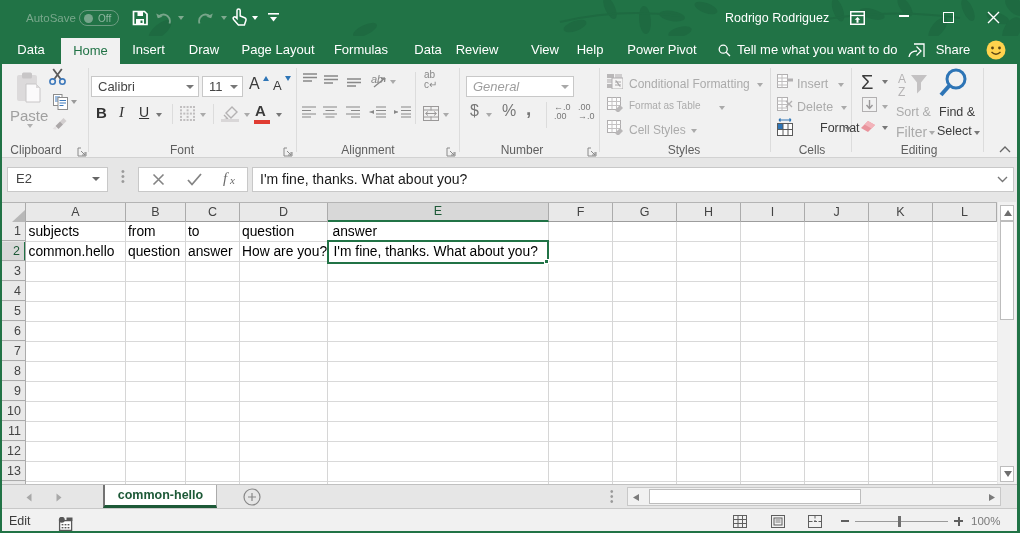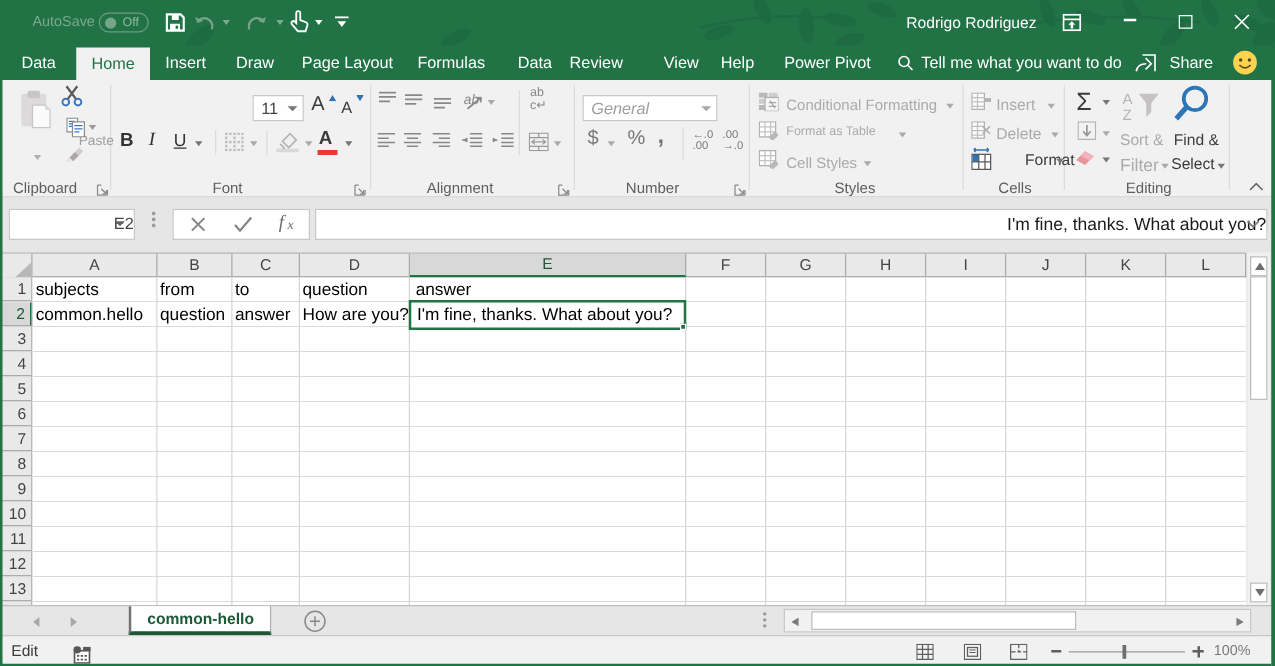--- a/index.html
+++ b/index.html
@@ -26,21 +26,21 @@
 #ribbon { position:absolute; left:0; top:64px; width:1017px; height:94px; background:#f1f1f1; border-bottom:1px solid #d2d2d2; }
 .gsep { position:absolute; top:4px; width:1px; height:84px; background:#dcdcdc; }
 .glabel { position:absolute; top:79px; font-size:12px; color:#5e5e5e; width:120px; text-align:center; }
 .dlauncher { position:absolute; top:83px; width:10px; height:10px; }
 .combo { position:absolute; background:#fff; border:1px solid #c8c8c8; font-size:13px; color:#444; }
 .combo .ar { position:absolute; right:4px; top:50%; margin-top:-2px; width:0; height:0; border-left:4px solid transparent; border-right:4px solid transparent; border-top:4px solid #777; }
 .dar { display:inline-block; width:0; height:0; border-left:3.5px solid transparent; border-right:3.5px solid transparent; border-top:4px solid #777; vertical-align:middle; }
 .dar-dim { border-top-color:#aaa; }
 
 
-#fbar { position:absolute; left:0; top:158px; width:1017px; height:38px; background:#e6e6e6;text-align:right; }
+#fbar { position:absolute; left:0; top:158px; width:1017px; height:38px; background:#e6e6e6; }
 .fbox { position:absolute; top:9px; height:25px; background:#fff; border:1px solid #c8c8c8; }
 
 
 #sheet { position:absolute; left:0; top:196px; width:1017px; height:288px; background:#e6e6e6; }
 #colhead { position:absolute; left:0; top:6px; width:997px; height:20px; background:#e9e9e9; border-top:1px solid #b4b4b4; border-bottom:1px solid #9d9d9d; }
 .ch { position:absolute; top:0; height:19px; line-height:19px; text-align:center; font-size:12.5px; color:#444; border-right:1px solid #ababab; }
 .rh { position:absolute; left:0; width:25px; height:19px; line-height:19px; text-align:right; padding-right:4px; font-size:12.5px; color:#444; background:#e9e9e9; border-bottom:1px solid #ababab; }
 #gridarea { position:absolute; left:26px; top:26px; width:971px; height:262px; background:#fff; }
 .vline { position:absolute; top:0; width:1px; height:262px; background:#d6d6d6; }
 .cell { position:absolute; font-size:13.8px; color:#000; line-height:20px; white-space:nowrap; }
@@ -159,21 +159,21 @@
     <div class="gsep" style="left:770px;"></div>
     <div class="gsep" style="left:851px;"></div>
     <div class="gsep" style="left:983px;"></div>
 
     <svg class="abs" style="left:16px; top:8px;" width="26" height="34" viewBox="0 0 26 34">
       <rect x="1" y="3" width="20" height="26" rx="2" fill="#dcdadb"></rect>
       <rect x="6" y="0.5" width="10" height="6" rx="1.5" fill="#c8c6c7"></rect>
       <path d="M10 12 h10 l4 4 v14 h-14 z" fill="#fbfafb" stroke="#c8c6c7" stroke-width="1"></path>
       <path d="M20 12 l4 4 h-4 z" fill="#dcdadb"></path>
     </svg>
-    <div class="abs" style="left:10px; top:43px; width:38px; text-align:center; font-size:11px; color:#a0a0a0;margin-left:48px;">Paste</div>
+    <div class="abs" style="left:10px; top:43px; width:38px; text-align:center; font-size:15px; color:#a0a0a0;">Paste</div>
     <div class="abs" style="left:27px; top:60px; width:0; height:0; border-left:3.5px solid transparent; border-right:3.5px solid transparent; border-top:4px solid #b0b0b0;"></div>
     <svg class="abs" style="left:49px; top:4px;" width="17" height="18" viewBox="0 0 17 18">
       <path d="M4.2 1 L12 11.5 M12.8 1 L5 11.5" stroke="#5a5a5a" stroke-width="1.8"></path>
       <circle cx="3.6" cy="13.6" r="2.7" fill="none" stroke="#3c78bb" stroke-width="1.6"></circle>
       <circle cx="13.4" cy="13.6" r="2.7" fill="none" stroke="#3c78bb" stroke-width="1.6"></circle>
     </svg>
     <svg class="abs" style="left:53px; top:30px;" width="15" height="16" viewBox="0 0 15 16">
       <rect x="0.5" y="0.5" width="8.5" height="11" fill="#fff" stroke="#8c8c8c"></rect>
       <path d="M2 3 h5 M2 5 h5 M2 7 h5" stroke="#3c78bb" stroke-width="1"></path>
       <rect x="5" y="3.5" width="9.5" height="12" fill="#fff" stroke="#8c8c8c"></rect>
@@ -184,20 +184,21 @@
       <path d="M9 6.5 l3.5 -3.5 l3 3 l-3.5 3.5 z" fill="#d2cecf"></path>
       <path d="M4.5 11 l4.5 -4.5 l3 3 l-4.5 4.5 z" fill="#aba7a8"></path>
       <path d="M4.5 11 l-2.8 2.8 q2 1 4 0.4 z" fill="#e4e1e2"></path>
     </svg>
     <div class="glabel" style="left:-24px;">Clipboard</div>
     <svg class="abs dlauncher" style="left:77px;" width="10" height="10" viewBox="0 0 10 10">
       <path d="M1 1 v8 h8 M1 1 h3 M9 5 v4" stroke="#8a8a8a" fill="none"></path>
       <path d="M4 4 l4 4 M8 8 v-3 M8 8 h-3" stroke="#8a8a8a" fill="none"></path>
     </svg>
 
+    <div class="combo" style="left:91px; top:12px; width:108px; height:21px; line-height:19px; padding-left:6px;">Calibri<span class="ar"></span></div>
     <div class="combo" style="left:202px; top:12px; width:41px; height:21px; line-height:19px; padding-left:6px;">11<span class="ar"></span></div>
     <div class="abs" style="left:249px; top:11px; font-size:16px; color:#3b3b3b;">A</div>
     <svg class="abs" style="left:263px; top:12px;" width="6" height="5" viewBox="0 0 6 5">
         <path d="M3 0 L6 5 L0 5 z" fill="#2e75b6"></path>
       </svg>
     <div class="abs" style="left:273px; top:14px; font-size:13px; color:#3b3b3b;">A</div>
     <svg class="abs" style="left:285px; top:12px;" width="6" height="5" viewBox="0 0 6 5">
         <path d="M3 5 L6 0 L0 0 z" fill="#2e75b6"></path>
       </svg>
     <div class="abs" style="left:96px; top:40px; font-size:15px; font-weight:bold; color:#333;">B</div>

